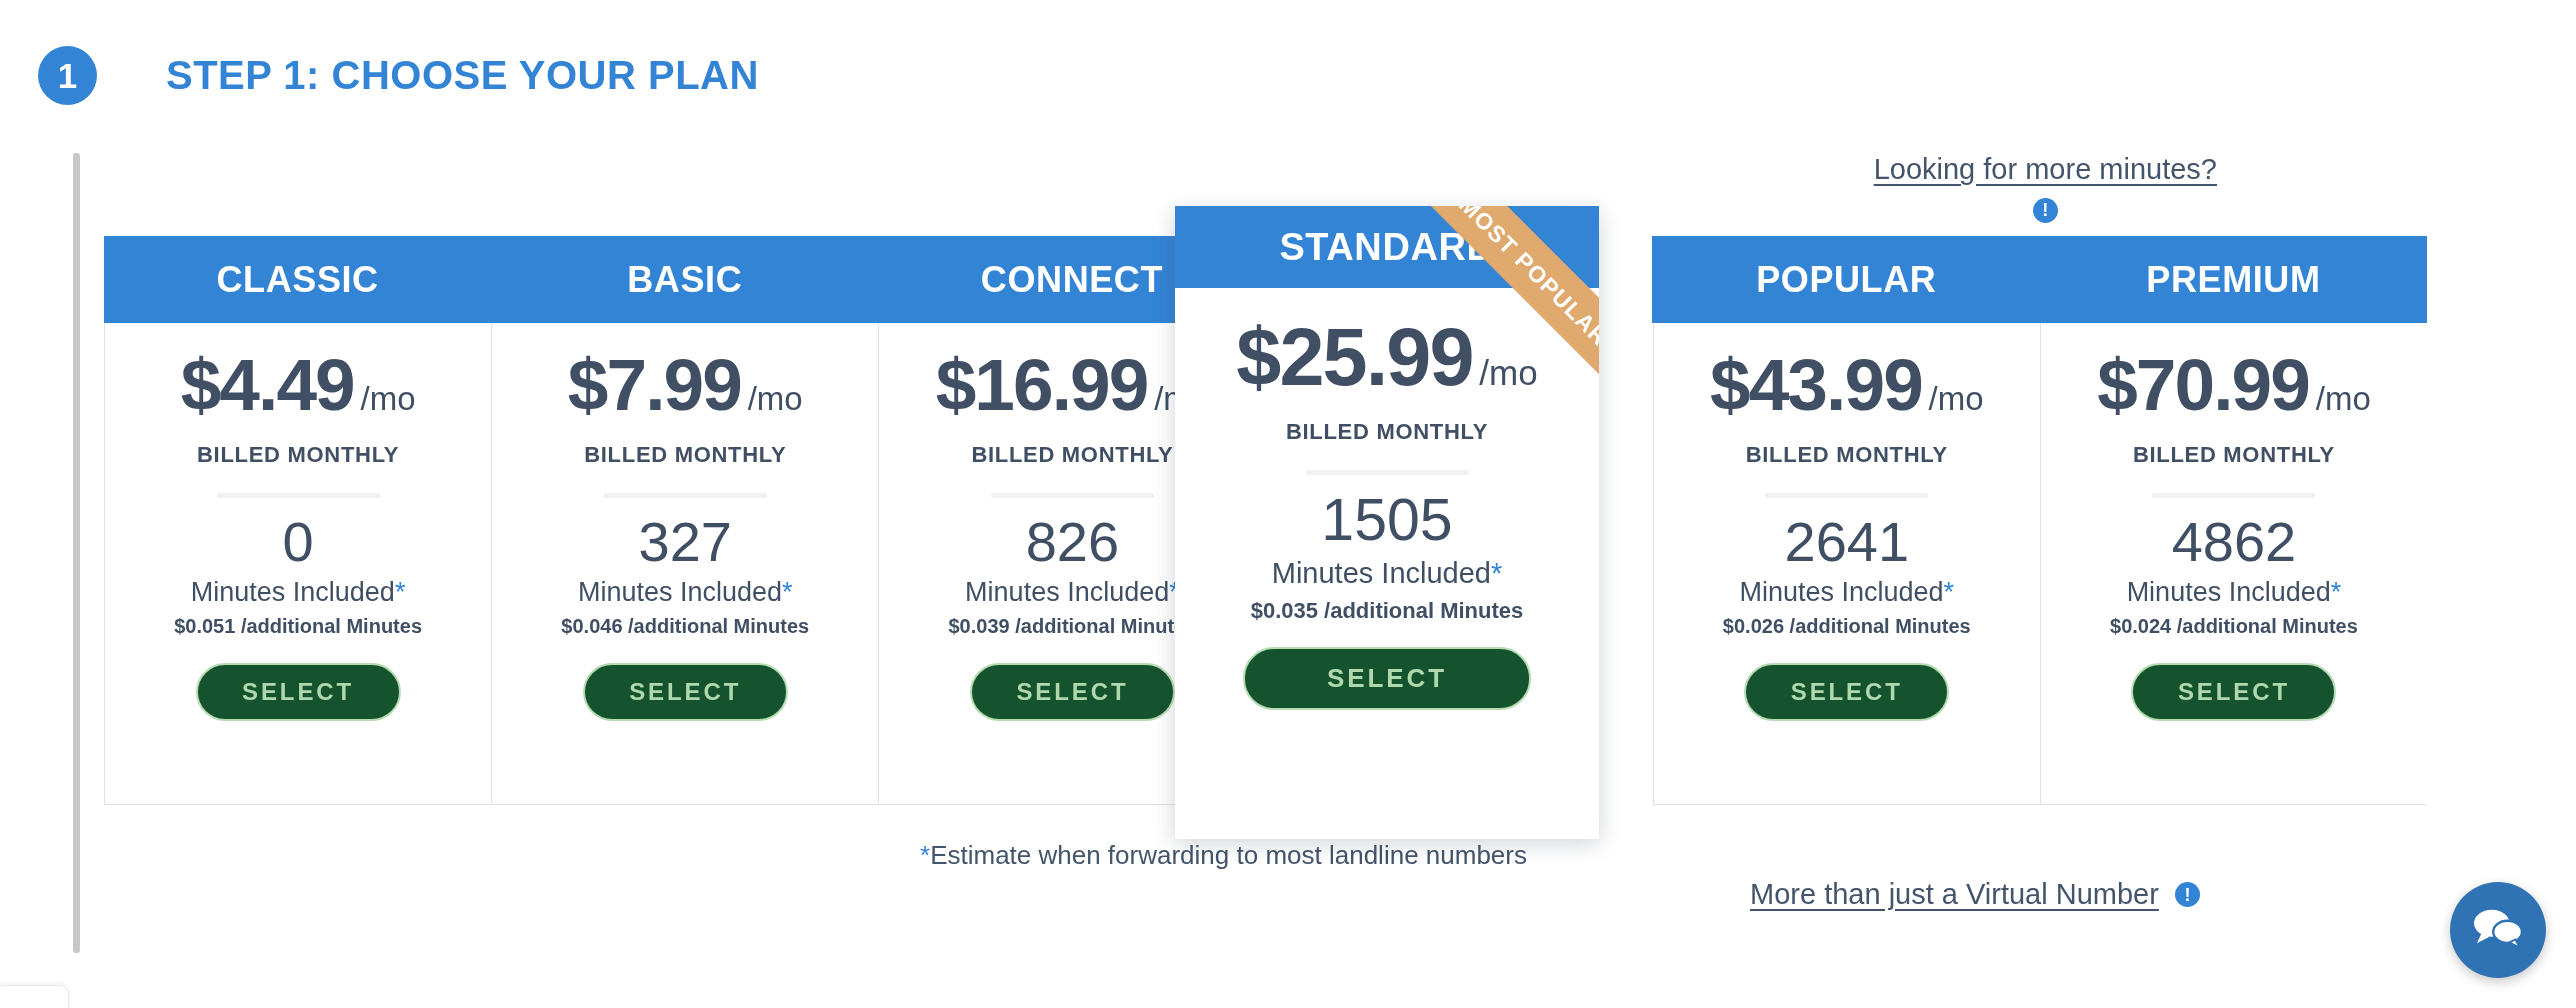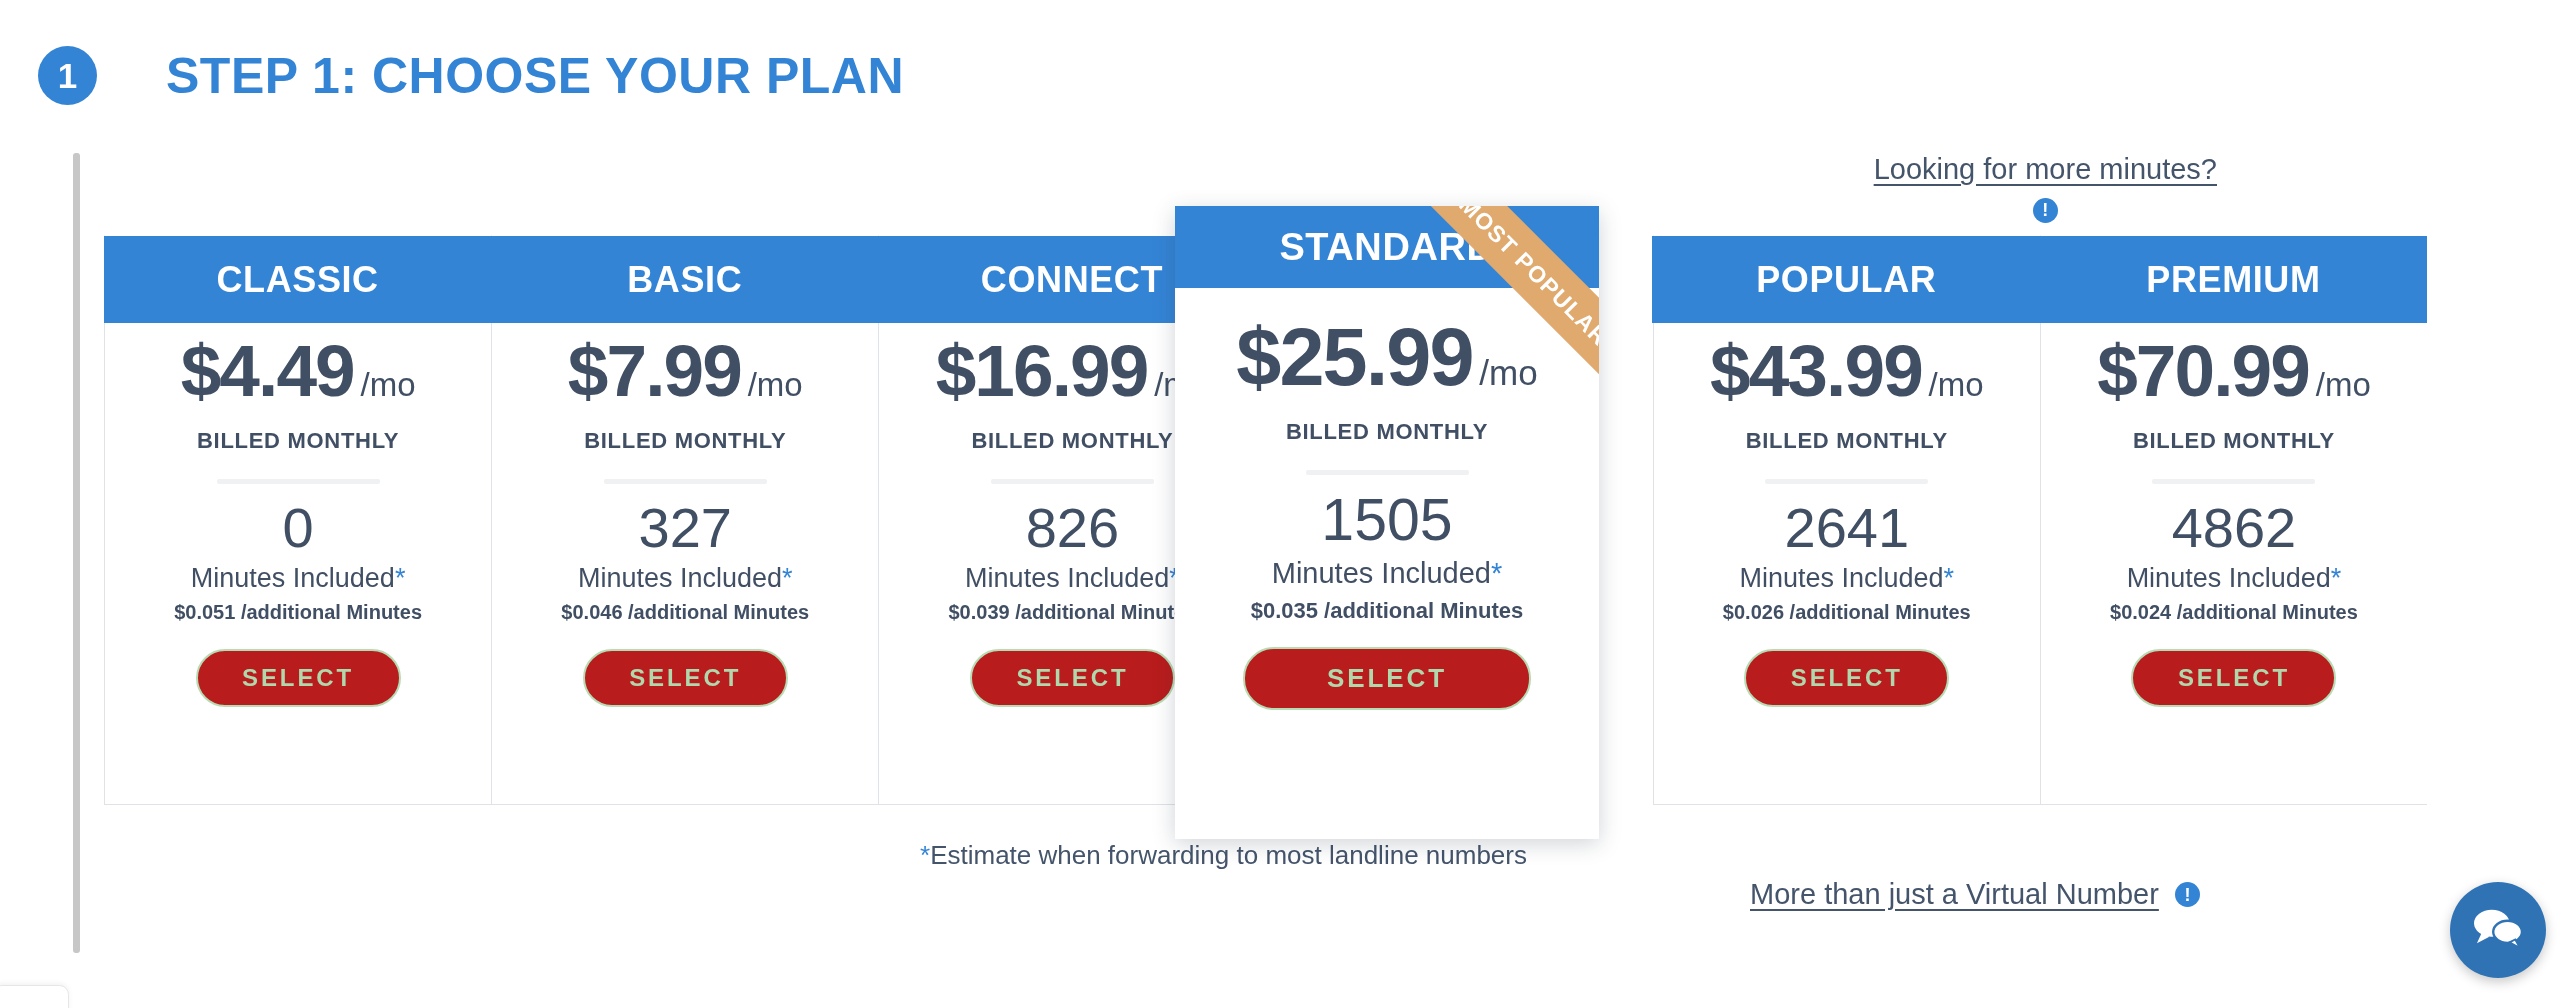--- a/index.html
+++ b/index.html
@@ -39,21 +39,21 @@
     display: flex;
     align-items: center;
     justify-content: center;
     line-height: 1;
     flex: 0 0 auto;
   }
 
   .step-title {
     margin-left: 69px;
     color: #3484D6;
-    font-size: 50px;
+    font-size: 40px;
     font-weight: bold;
     letter-spacing: 0.5px;
     white-space: nowrap;
   }
 
   
   .rail {
     position: absolute;
     left: 73px;
     top: 153px;
@@ -140,21 +140,21 @@
     justify-content: center;
     box-sizing: border-box;
     flex: 0 0 auto;
   }
 
   .plan-body {
     width: 100%;
     display: flex;
     flex-direction: column;
     align-items: center;
-    padding-top: 11px;
+    padding-top: 25px;
     box-sizing: border-box;
   }
 
   .price-row {
     display: flex;
     align-items: baseline;
     justify-content: center;
     color: #414F64;
     white-space: nowrap;
   }
@@ -210,21 +210,21 @@
     font-weight: bold;
     margin-top: 7.7px;
   }
 
   .select-btn {
     margin-top: 25px;
     width: 205px;
     height: 58px;
     border: 2.9px solid #B7DCB4;
     border-radius: 31px;
-    background: #b91c1c;
+    background: #14532d;
     color: #B0D8AD;
     font-size: 24px;
     font-weight: bold;
     letter-spacing: 2.9px;
     display: flex;
     align-items: center;
     justify-content: center;
     box-sizing: border-box;
     cursor: pointer;
   }

